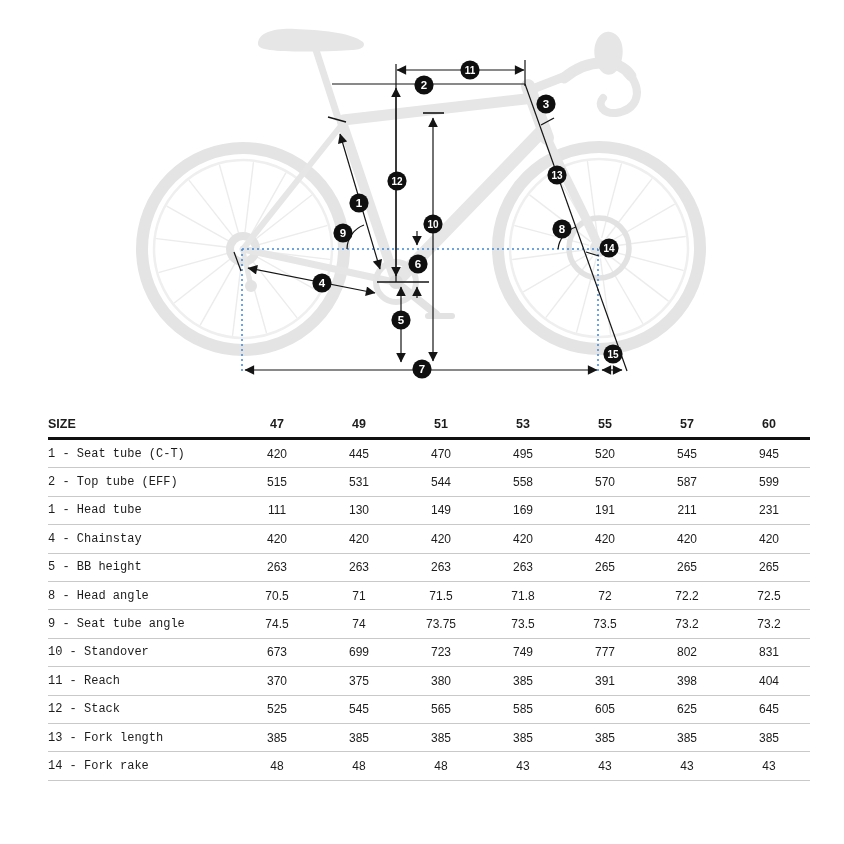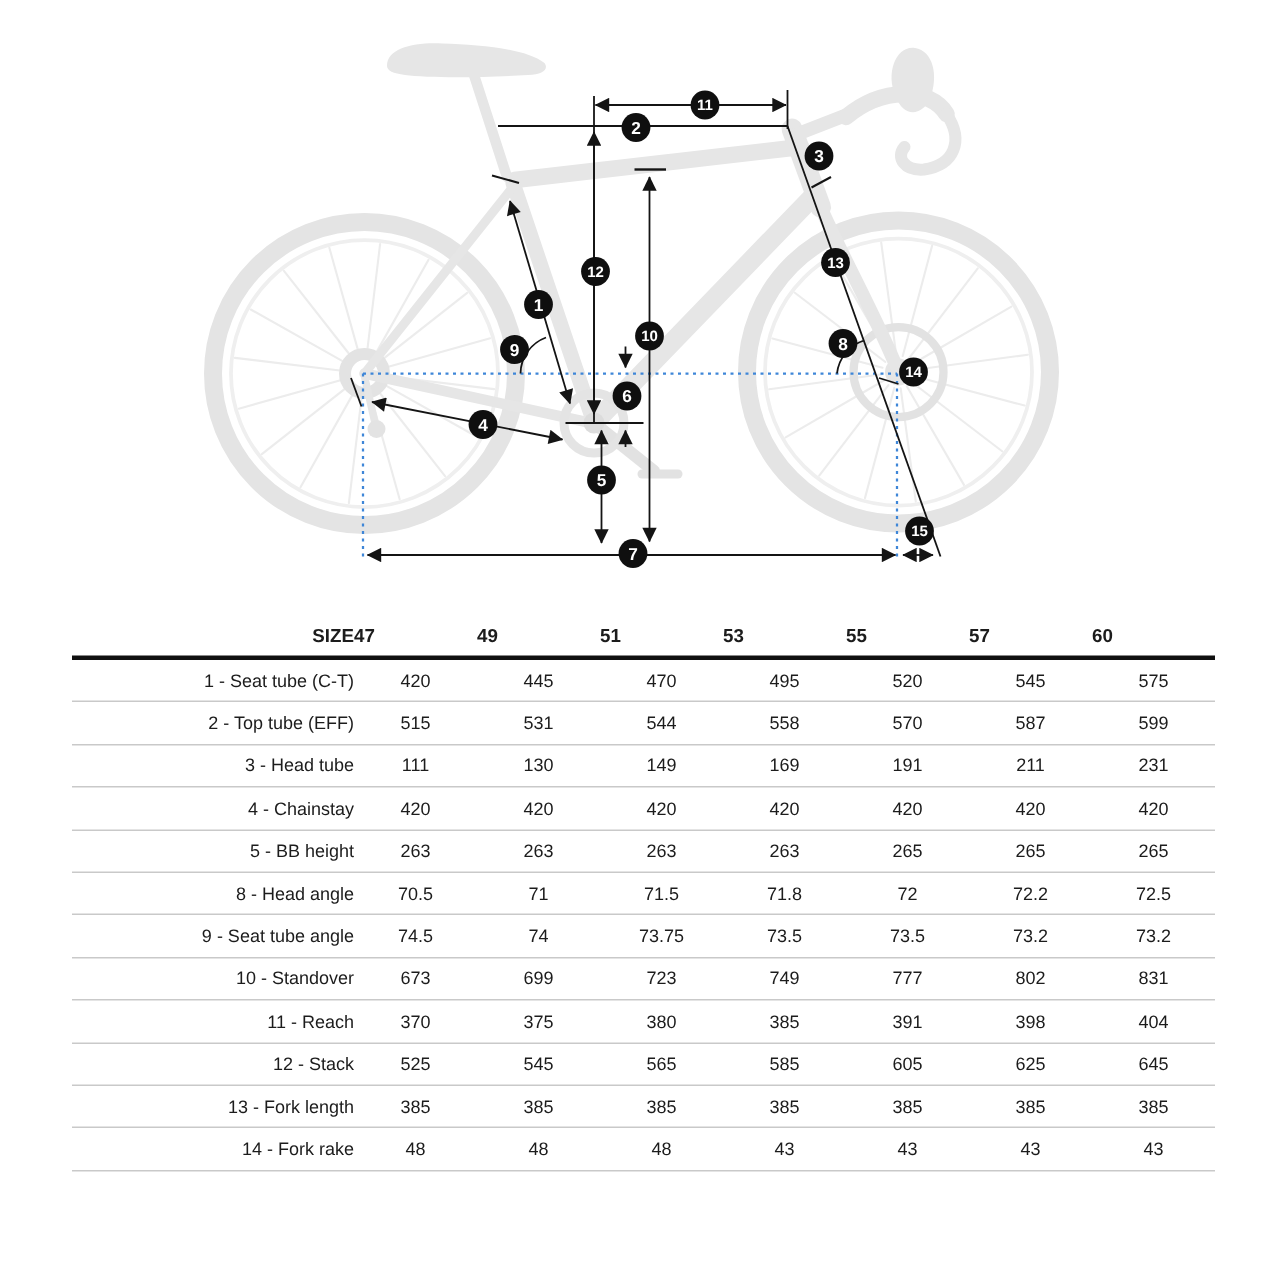--- a/index.html
+++ b/index.html
@@ -1,24 +1,24 @@
 <!DOCTYPE html>
 <html><head>
 <meta charset="utf-8">
 <style>
   html,body{margin:0;padding:0;background:#fff;}
   body{width:844px;height:844px;overflow:hidden;font-family:"Liberation Sans","DejaVu Sans",sans-serif;}
   .diagram-wrap{width:844px;height:404px;position:relative;}
   svg{display:block;}
   svg text.badge-num{font-family:"Liberation Sans","DejaVu Sans",sans-serif;font-weight:bold;fill:#fff;}
   .geo{border-collapse:collapse;table-layout:fixed;width:762px;margin:6px 0 0 48px;font-size:12px;color:#1c1c1c;}
-  .geo th{font-size:12.5px;font-weight:bold;text-align:left;height:27px;padding:0;border-bottom:3px solid #101010;vertical-align:middle;}
-  .geo th.lbl{text-align:right;}
+  .geo th{font-size:12.5px;font-weight:bold;text-align:center;height:27px;padding:0;border-bottom:3px solid #101010;vertical-align:middle;}
+  .geo th.lbl{text-align:left;}
   .geo td{text-align:center;height:27.4px;padding:0;border-bottom:1px solid #c9c9c9;vertical-align:middle;}
-  .geo td.lbl{text-align:right;}
+  .geo td.lbl{text-align:left;font-family:Liberation Mono, monospace;}
 </style>
 </head>
 <body>
 
 <div class="diagram-wrap">
 <svg width="844" height="404" viewBox="0 0 844 404">
   <defs>
     <marker id="ah" viewBox="0 0 10 10" refX="9.5" refY="5" markerWidth="9" markerHeight="8" orient="auto-start-reverse">
       <path d="M0,0 L10,5 L0,10 Z" fill="#141414"></path>
     </marker>
@@ -206,34 +206,34 @@
   </thead>
   <tbody>
       <tr>
         <td class="lbl">1 - Seat tube (C-T)</td>
         <td>420</td>
         <td>445</td>
         <td>470</td>
         <td>495</td>
         <td>520</td>
         <td>545</td>
-        <td>575</td>
+        <td>945</td>
       </tr>
       <tr>
         <td class="lbl">2 - Top tube (EFF)</td>
         <td>515</td>
         <td>531</td>
         <td>544</td>
         <td>558</td>
         <td>570</td>
         <td>587</td>
         <td>599</td>
       </tr>
       <tr>
-        <td class="lbl">3 - Head tube</td>
+        <td class="lbl">1 - Head tube</td>
         <td>111</td>
         <td>130</td>
         <td>149</td>
         <td>169</td>
         <td>191</td>
         <td>211</td>
         <td>231</td>
       </tr>
       <tr>
         <td class="lbl">4 - Chainstay</td>

